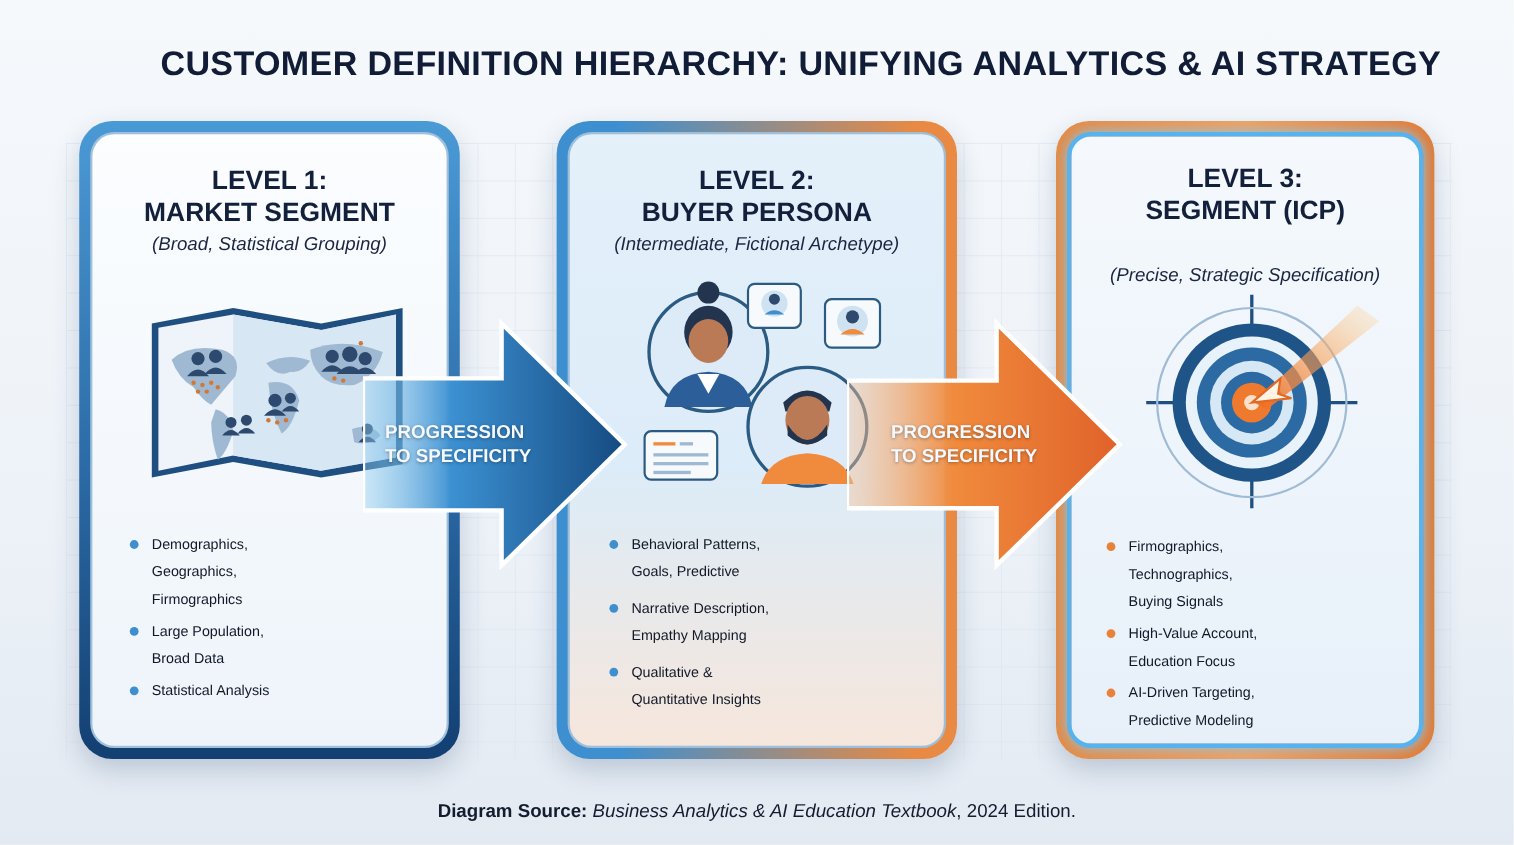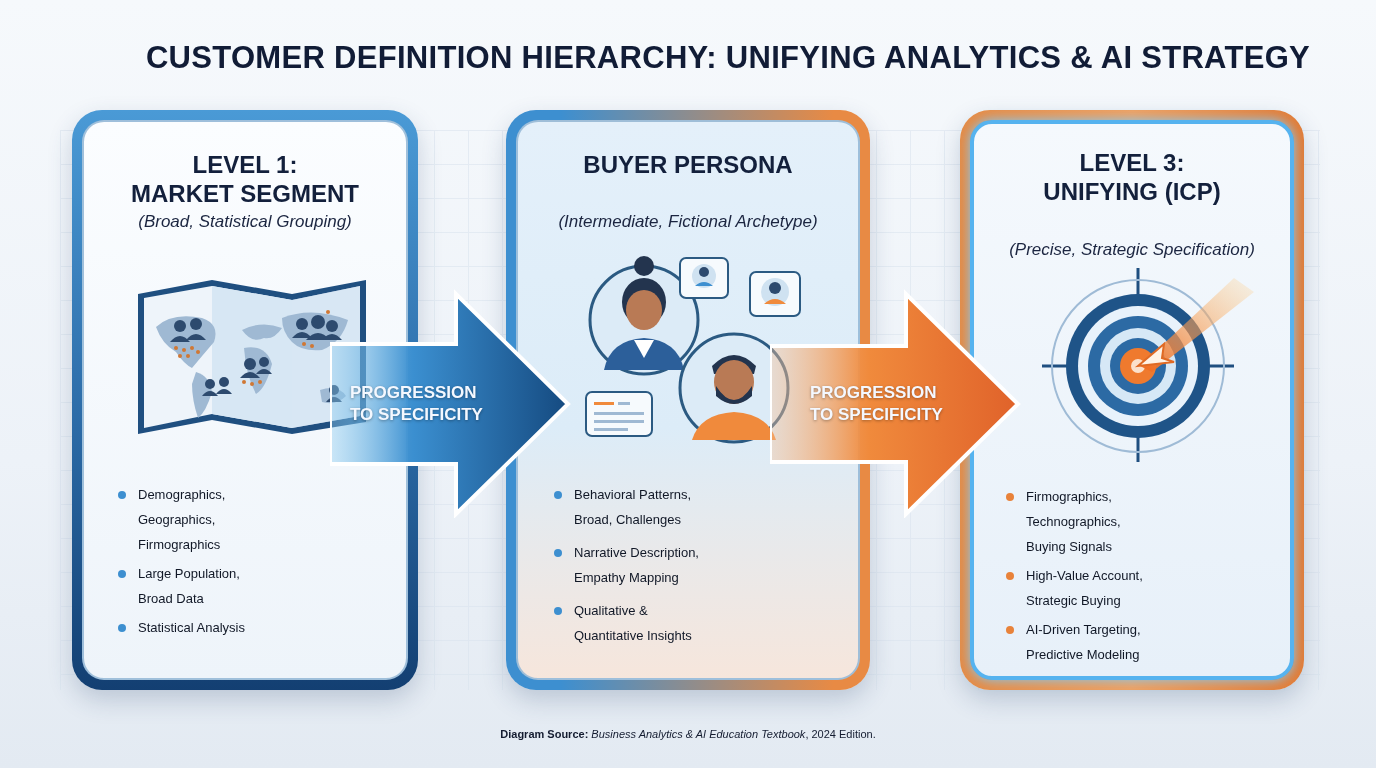--- a/index.html
+++ b/index.html
@@ -61,21 +61,21 @@
     position: absolute; left: 0; top: 9px; width: 8px; height: 8px; border-radius: 50%;
   }
   .arrow { position: absolute; }
   .arrow-label {
     position: absolute; font-family: "Liberation Sans", sans-serif;
     font-weight: 700; color: #f4f8ff; font-size: 17px; line-height: 22px;
     text-shadow: 0 1px 3px rgba(0,0,0,0.35);
   }
   .source {
     position: absolute; top: 728px; left: 0; width: 1376px; text-align: center;
-    font-family: "Liberation Sans", sans-serif; font-size: 11px; color: #141c30;
+    font-family: "Liberation Sans", sans-serif; font-size: 17px; color: #141c30;
   }
   .source b { font-weight: 700; }
   .source i { font-style: italic; }
   svg { display: block; }
 </style>
 </head>
 <body>
 
 <div class="grid-bg"></div>
 
@@ -150,20 +150,21 @@
         <span>Broad Data</span></li>
       <li><span class="dot" style="background:#3d8fd0"></span>
         <span>Statistical Analysis</span></li>
     </ul>
   </div>
 </div>
 
 <div class="panel" id="p2">
   <div class="inner">
     <div class="lvl" style="top:28px;">
+      <div>LEVEL 2:</div>
       <div>BUYER PERSONA</div>
     </div>
     <div class="sub" style="top:90px;">(Intermediate, Fictional Archetype)</div>
 
     <div style="position:absolute; left:56px; top:132px;">
       <svg width="240" height="200" viewBox="0 0 240 200">
         <circle cx="70" cy="66" r="54" fill="#dcebf7" stroke="#2b5a82" stroke-width="3"></circle>
         <circle cx="70" cy="12" r="10" fill="#23344e"></circle>
         <ellipse cx="70" cy="48" rx="22" ry="24" fill="#23344e"></ellipse>
         <ellipse cx="70" cy="56" rx="18" ry="20" fill="#b97a55"></ellipse>
@@ -187,36 +188,36 @@
         <rect x="44" y="148" width="12" height="3" fill="#9fb9d3"></rect>
         <rect x="20" y="158" width="50" height="3" fill="#9fb9d3"></rect>
         <rect x="20" y="166" width="50" height="3" fill="#9fb9d3"></rect>
         <rect x="20" y="174" width="34" height="3" fill="#9fb9d3"></rect>
       </svg>
     </div>
 
     <ul class="bullets" style="left:36px; top:360px;">
       <li style="margin-bottom:8px;"><span class="dot" style="background:#3d8fd0"></span>
         <span>Behavioral Patterns,</span><br>
-        <span>Broad, Challenges</span></li>
+        <span>Goals, Predictive</span></li>
       <li style="margin-bottom:8px;"><span class="dot" style="background:#3d8fd0"></span>
         <span>Narrative Description,</span><br>
         <span>Empathy Mapping</span></li>
       <li><span class="dot" style="background:#3d8fd0"></span>
         <span>Qualitative &amp;</span><br>
         <span>Quantitative Insights</span></li>
     </ul>
   </div>
 </div>
 
 <div class="panel" id="p3">
   <div class="inner">
     <div class="lvl" style="top:24px;">
       <div>LEVEL 3:</div>
-      <div>UNIFYING (ICP)</div>
+      <div>SEGMENT (ICP)</div>
     </div>
     <div class="sub" style="top:116px;">(Precise, Strategic Specification)</div>
 
     <div style="position:absolute; left:60px; top:138px;">
       <svg width="230" height="210" viewBox="0 0 230 210">
         <line x1="104" y1="6" x2="104" y2="200" stroke="#1f4f80" stroke-width="3"></line>
         <line x1="8" y1="104" x2="200" y2="104" stroke="#1f4f80" stroke-width="3"></line>
         <circle cx="104" cy="104" r="86" fill="none" stroke="#9fbbd6" stroke-width="2"></circle>
         <circle cx="104" cy="104" r="72" fill="#1f5488"></circle>
         <circle cx="104" cy="104" r="60" fill="#e8f2fb"></circle>
@@ -236,21 +237,21 @@
       </svg>
     </div>
 
     <ul class="bullets" style="left:32px; top:360px;">
       <li><span class="dot" style="background:#e8823a"></span>
         <span>Firmographics,</span><br>
         <span>Technographics,</span><br>
         <span>Buying Signals</span></li>
       <li><span class="dot" style="background:#e8823a"></span>
         <span>High-Value Account,</span><br>
-        <span>Strategic Buying</span></li>
+        <span>Education Focus</span></li>
       <li><span class="dot" style="background:#e8823a"></span>
         <span>AI-Driven Targeting,</span><br>
         <span>Predictive Modeling</span></li>
     </ul>
   </div>
 </div>
 
 <div class="arrow" style="left:330px; top:288px;">
   <svg width="245" height="230" viewBox="0 0 245 230">
     <defs>

